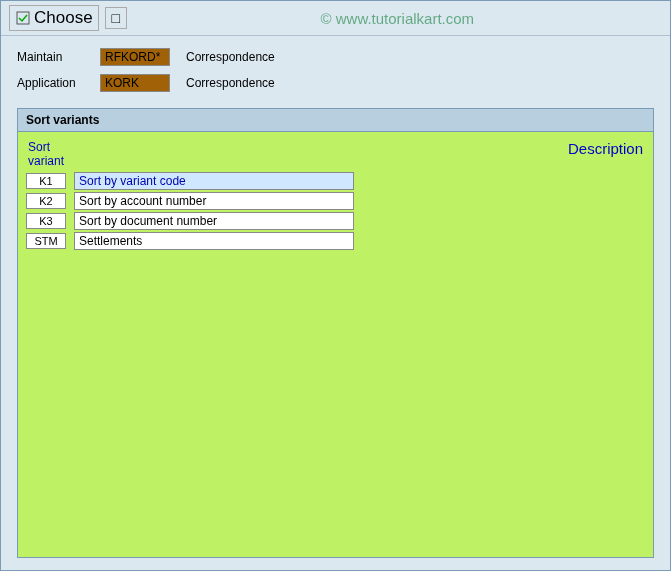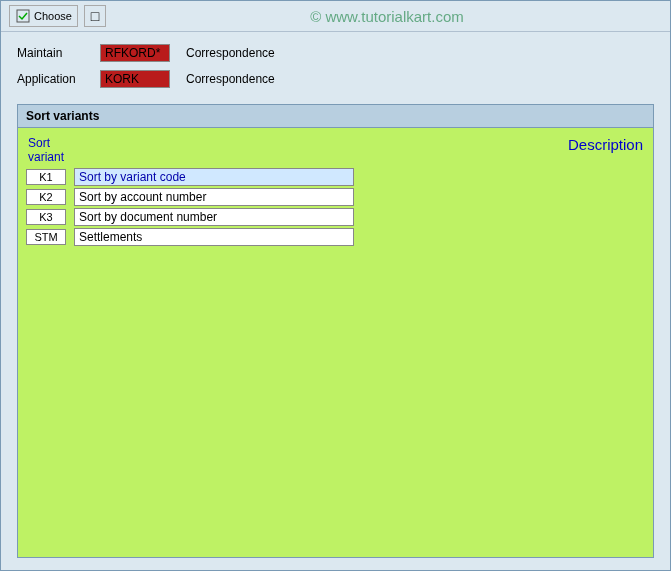--- a/index.html
+++ b/index.html
@@ -37,21 +37,21 @@
       border-bottom: 1px solid #b0c0d0;
     }
     .toolbar-btn {
       display: flex;
       align-items: center;
       gap: 3px;
       background: #dce8f0;
       border: 1px solid #aaa;
       padding: 2px 5px;
       cursor: pointer;
-      font-size: 11px;
+      font-size: 17px;
       color: #000;
     }
     .toolbar-icon {
       width: 16px;
       height: 16px;
       display: flex;
       align-items: center;
       justify-content: center;
     }
     .toolbar-new-btn {
@@ -84,21 +84,21 @@
       display: flex;
       align-items: center;
       gap: 8px;
       margin-bottom: 2px;
     }
     .field-label {
       width: 75px;
       color: #000;
     }
     .field-value {
-      background: #b91c1c;
+      background: #a16207;
       border: 1px solid #888;
       padding: 1px 4px;
       font-size: 12px;
       min-width: 70px;
       color: #000;
     }
     .field-desc {
       margin-left: 8px;
       color: #000;
     }

